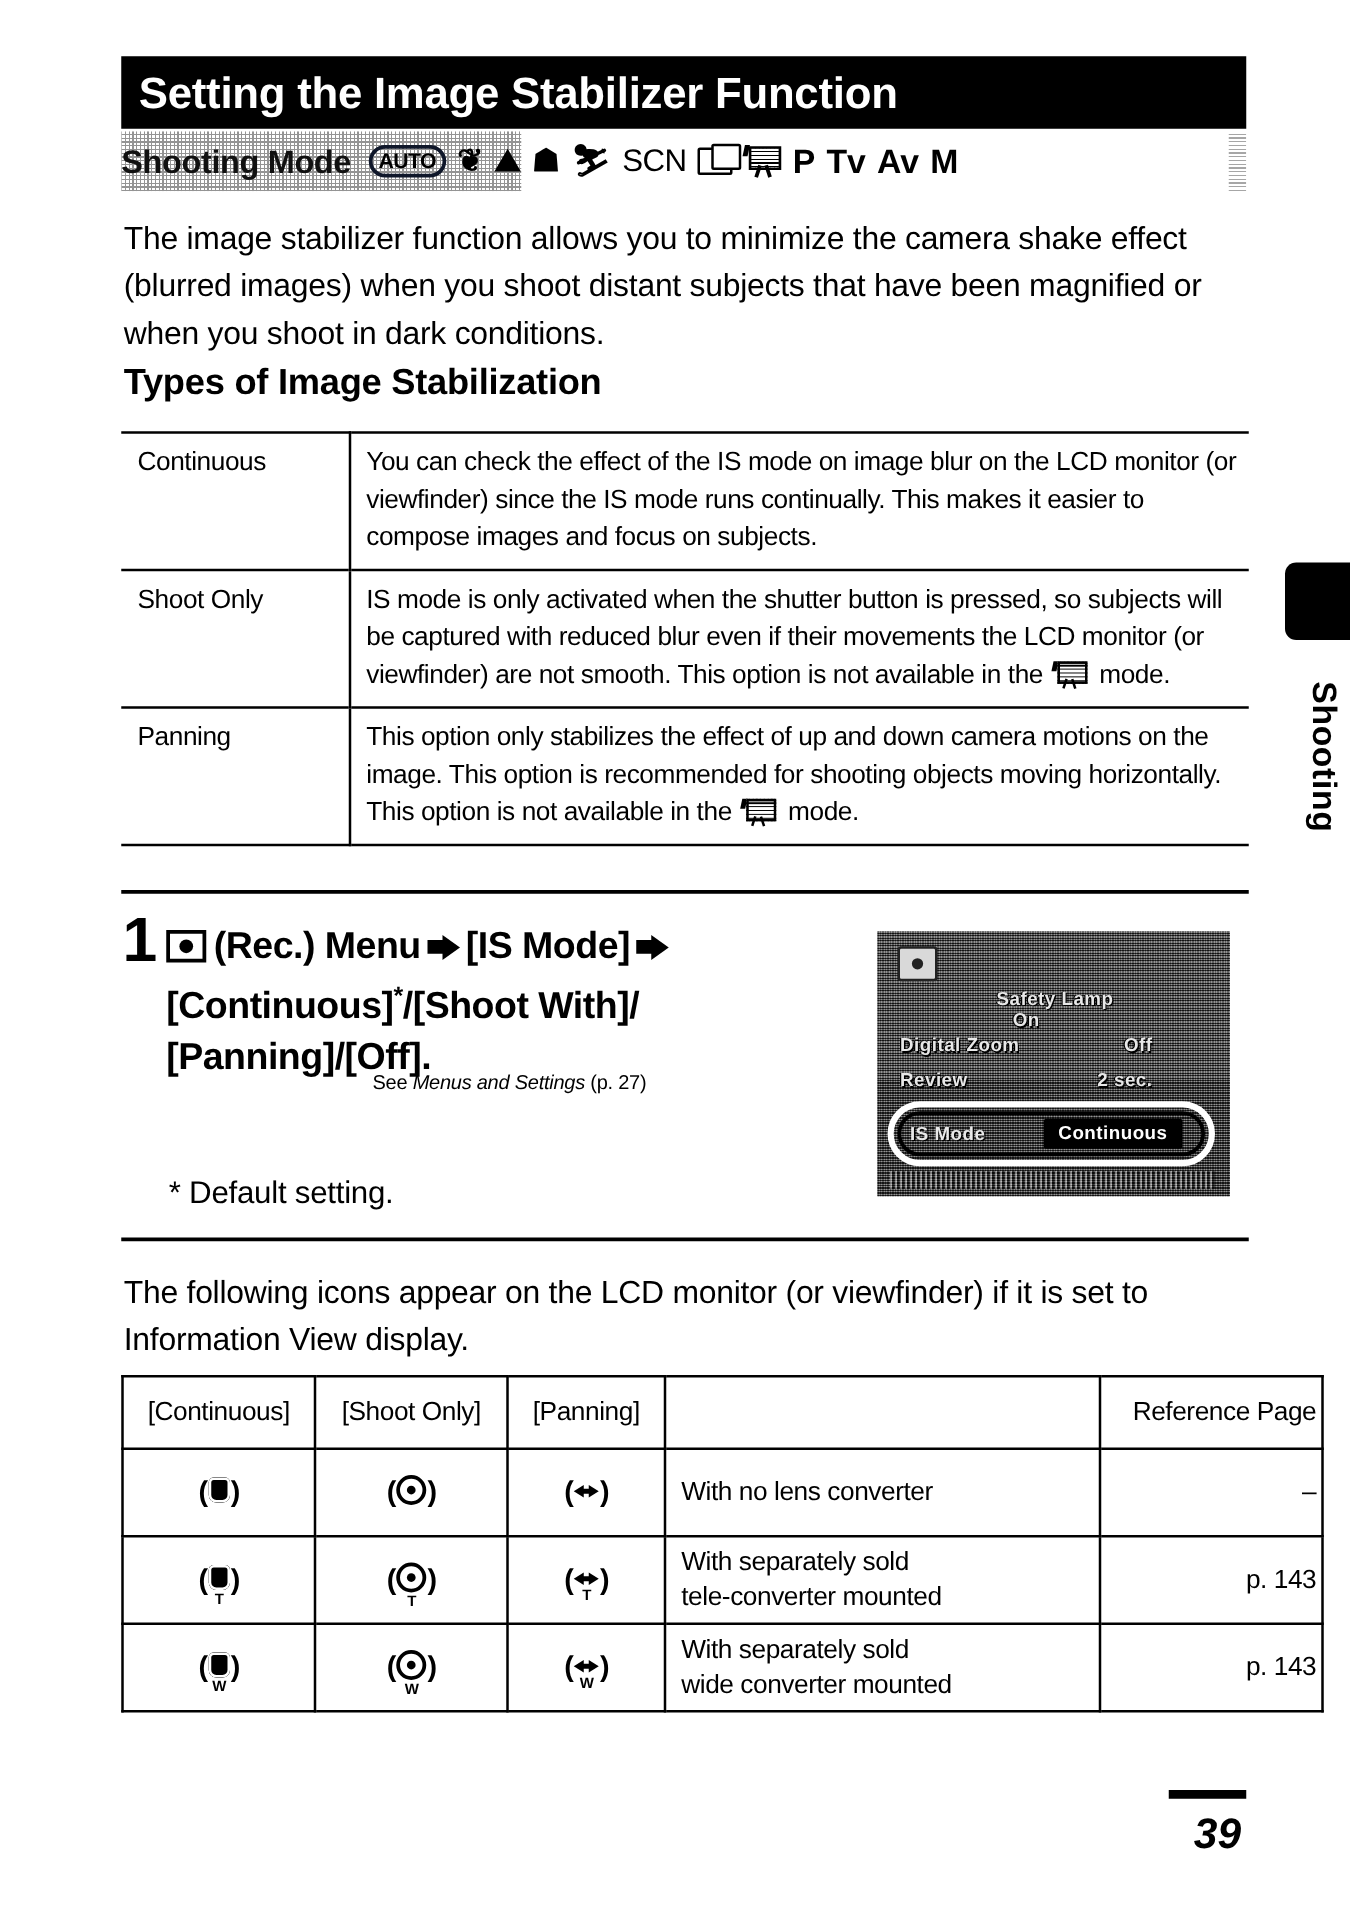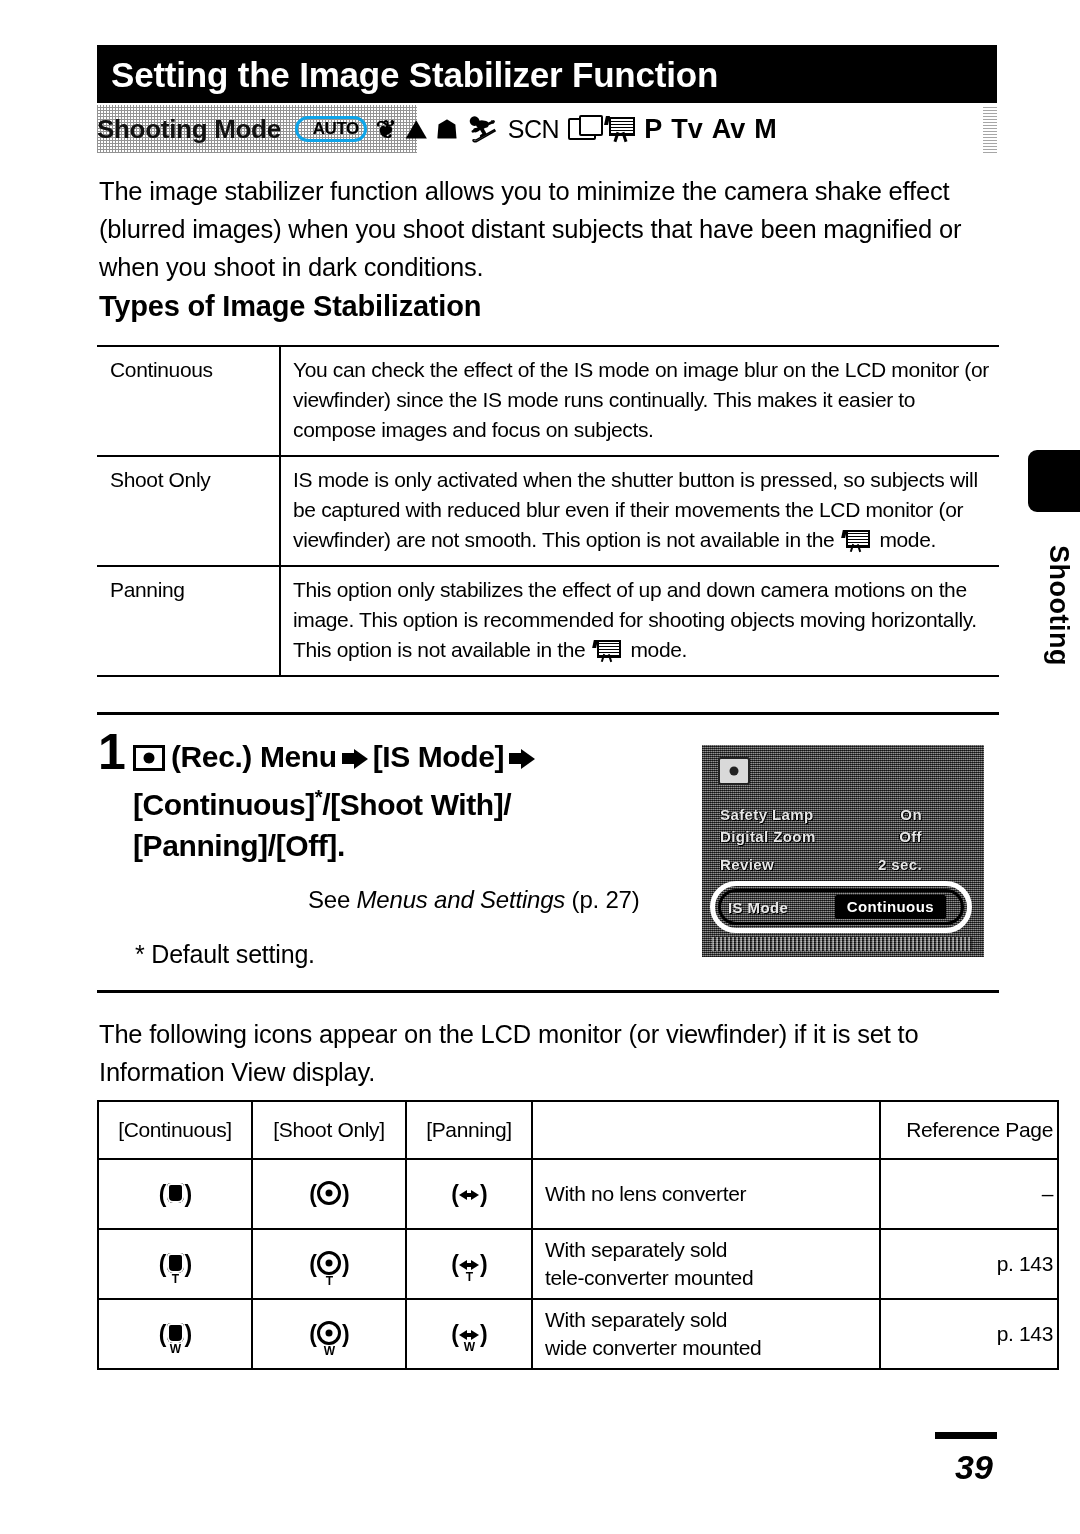--- a/index.html
+++ b/index.html
@@ -93,24 +93,24 @@
   .mi {
     display: inline-flex;
     align-items: center;
     justify-content: center;
     font-size: 24px;
     font-weight: bold;
     line-height: 1;
     color: #000;
   }
   .mi-auto {
-    border: 3px solid #0ea5e9;
+    border: 3px solid #0f172a;
     border-radius: 13px;
     font-size: 17px;
-    padding: 1px 5px 2px 15px;
+    padding: 1px 5px 2px 5px;
     letter-spacing: -0.5px;
   }
   .mi-glyph { font-size: 25px; }
   .mi-txt { font-size: 27px; font-weight: bold; }
   .mi-scn { font-size: 25px; font-weight: normal; letter-spacing: -0.5px; }
   .mi-box {
     border: 2.5px solid #000;
     width: 24px; height: 18px;
     position: relative;
     border-radius: 2px;
@@ -301,24 +301,23 @@
     border-bottom: 10px solid transparent;
     border-left: 14px solid #000;
   }
   .star-sup {
     font-size: 20px;
     vertical-align: super;
     font-weight: bold;
   }
   .see-line {
     position: absolute;
-    left: 308px; top: 858px;
-    font-size: 24px;
+    left: 298px; top: 858px;
+    font-size: 16px;
     letter-spacing: -0.2px;
-    margin-top: 28px;
   }
   .see-line .it { font-style: italic; }
   .default-note {
     position: absolute;
     left: 135px; top: 940px;
     font-size: 25px;
     letter-spacing: -0.2px;
   }
 
   
@@ -357,21 +356,21 @@
     font-size: 15px;
     color: #e8e8e8;
     font-weight: bold;
     letter-spacing: 0.4px;
     text-shadow: 1px 1px 0 #000, -1px 0 0 #000;
     display: flex;
     align-items: center;
     justify-content: space-between;
   }
   .lcd-row .val { padding-right: 46px; }
-  #lcd-r1 { top: 56px; }
+  #lcd-r1 { top: 46px; flex-direction: column; }
   #lcd-r2 { top: 78px; }
   #lcd-r3 { top: 106px; }
 
   .lcd-sel-ring {
     position: absolute;
     left: 8px; top: 136px;
     width: 262px; height: 52px;
     border: 5px solid #ffffff;
     border-radius: 28px;
     box-sizing: border-box;

